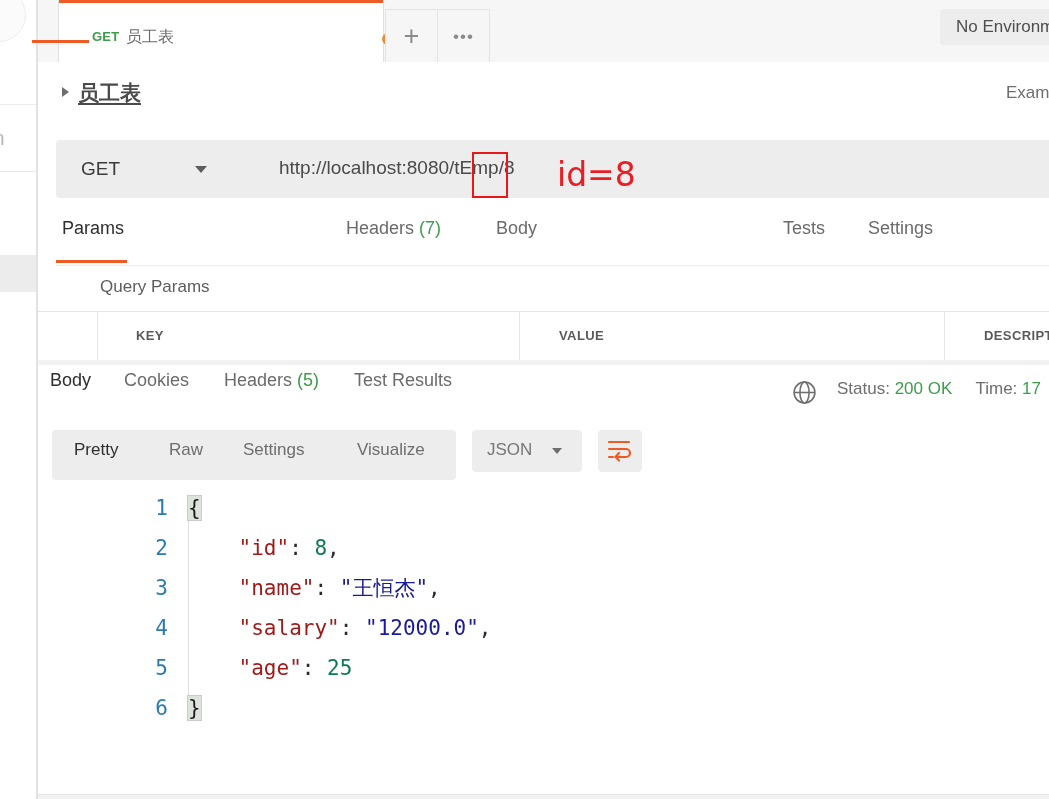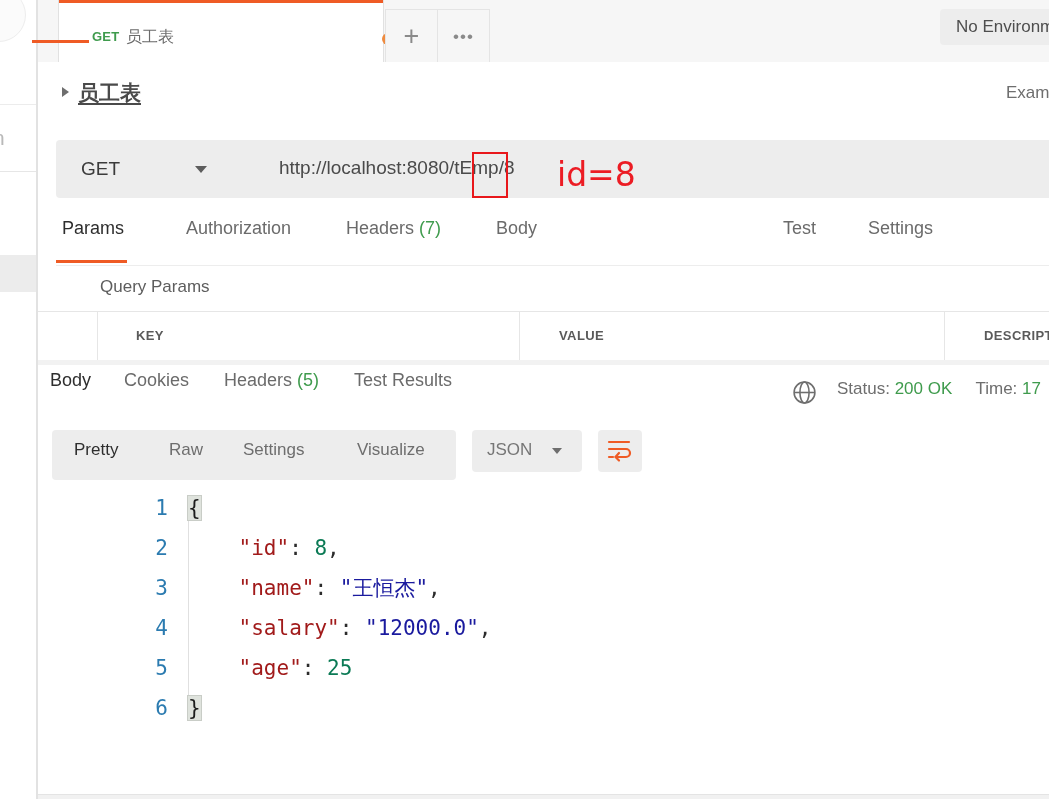--- a/index.html
+++ b/index.html
@@ -524,24 +524,23 @@
       <span id="method-label">GET</span>
       <span id="method-caret"></span>
     </div>
     <div id="url-box">
       <span id="url-text">http://localhost:8080/tEmp/8</span>
     </div>
   </div>
 
   <div id="request-tabs">
     <span class="req-tab active" style="left:6px"><span>Params</span></span>
-    <span class="req-tab" style="left:130px"><span>Authorization</span></span>
     <span class="req-tab" style="left:290px"><span>Headers</span> <span class="count">(7)</span></span>
     <span class="req-tab" style="left:440px"><span>Body</span></span>
-    <span class="req-tab" style="left:727px"><span>Test</span></span>
+    <span class="req-tab" style="left:727px"><span>Tests</span></span>
     <span class="req-tab" style="left:812px"><span>Settings</span></span>
     <div class="req-tab-underline"></div>
     <div id="request-tabs-divider"></div>
   </div>
 
   <div id="query-params-label">Query Params</div>
 
 </div>
 
 <div id="params-table">

